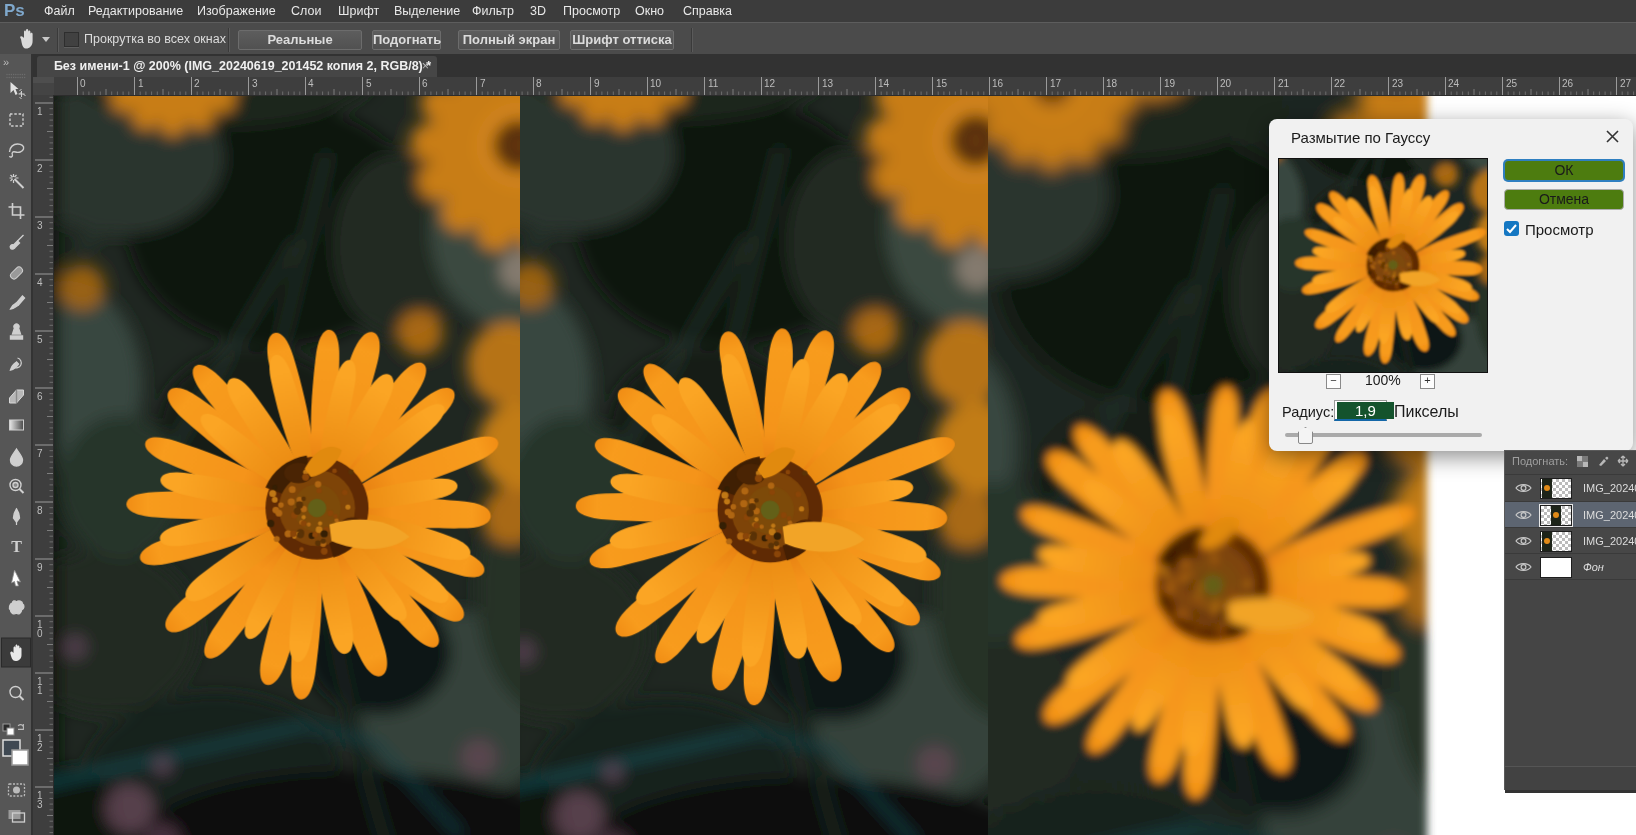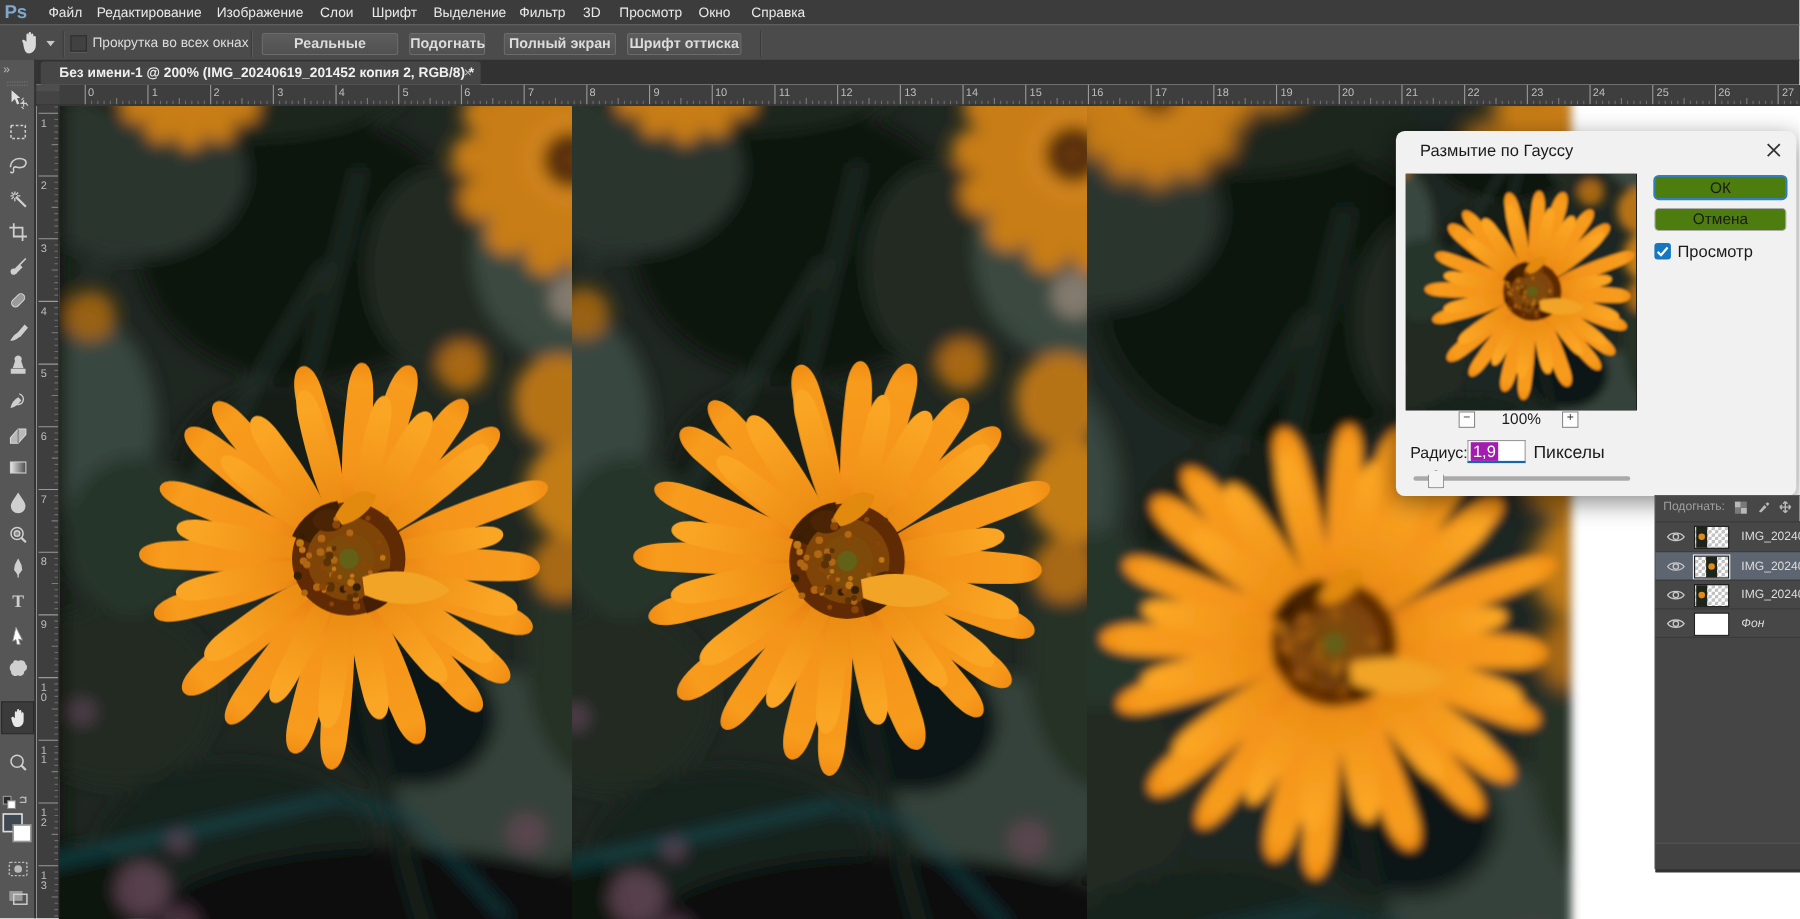--- a/index.html
+++ b/index.html
@@ -475,21 +475,21 @@
           <g transform="translate(114,106) scale(0.53)">
             <use href="#scene"></use>
           </g>
         </g>
       </svg></div>
     <div class="mini" style="left:57px;top:255px;">−</div>
     <div class="abs" style="left:96px;top:253px;font-size:14px;">100%</div>
     <div class="mini" style="left:151px;top:255px;">+</div>
     <div class="abs" style="left:13px;top:285px;font-size:14.5px;">Радиус:</div>
     <div class="abs" style="left:65px;top:281px;width:53px;height:21px;background:#fff;border:1px solid #999;border-bottom:2px solid #1467a8;box-sizing:border-box;">
-      <span style="position:absolute;left:2px;top:1px;background:#a21caf;color:#fff;font-size:15px;padding:0 2px;">1,9</span>
+      <span style="position:absolute;left:2px;top:1px;background:#14532d;color:#fff;font-size:15px;padding:0 18px;">1,9</span>
     </div>
     <div class="abs" style="left:125px;top:284px;font-size:16px;text-align:right;">Пикселы</div>
     <div class="abs" style="left:16px;top:314px;width:197px;height:4px;background:#aaa;border-radius:2px;"></div>
     <div class="abs" style="left:29px;top:308px;width:13px;height:15px;background:#f4f4f4;border:1px solid #888;border-radius:2px;clip-path:polygon(0 30%,50% 0,100% 30%,100% 100%,0 100%);"></div>
     <div class="dbtn" style="top:41px;border:1px solid #2f7fc1;box-shadow:0 0 0 1px #2f7fc1;">ОК</div>
     <div class="dbtn" style="top:70px;">Отмена</div>
     <div class="abs" style="left:235px;top:102px;width:15px;height:15px;background:#1577c2;border-radius:3px;"><svg width="15" height="15">
         <path d="M3,8 L6,11 L12,4" stroke="#fff" stroke-width="2" fill="none"></path>
       </svg></div>
     <div class="abs" style="left:256px;top:102px;font-size:15px;">Просмотр</div>

